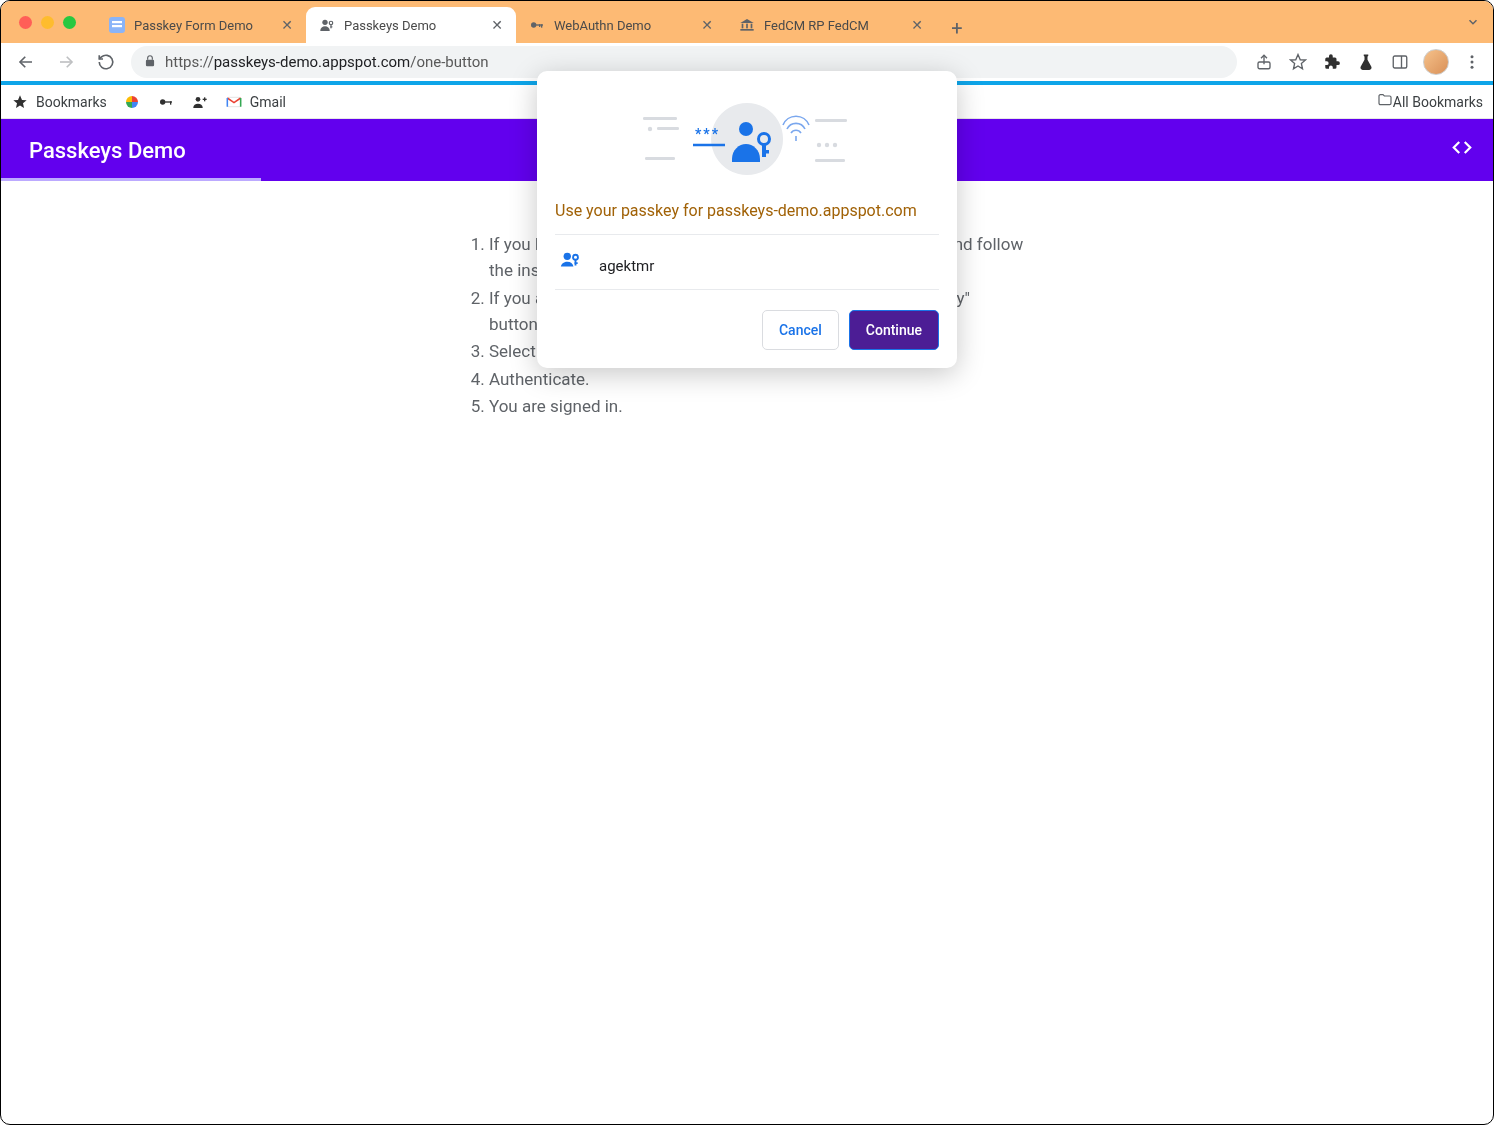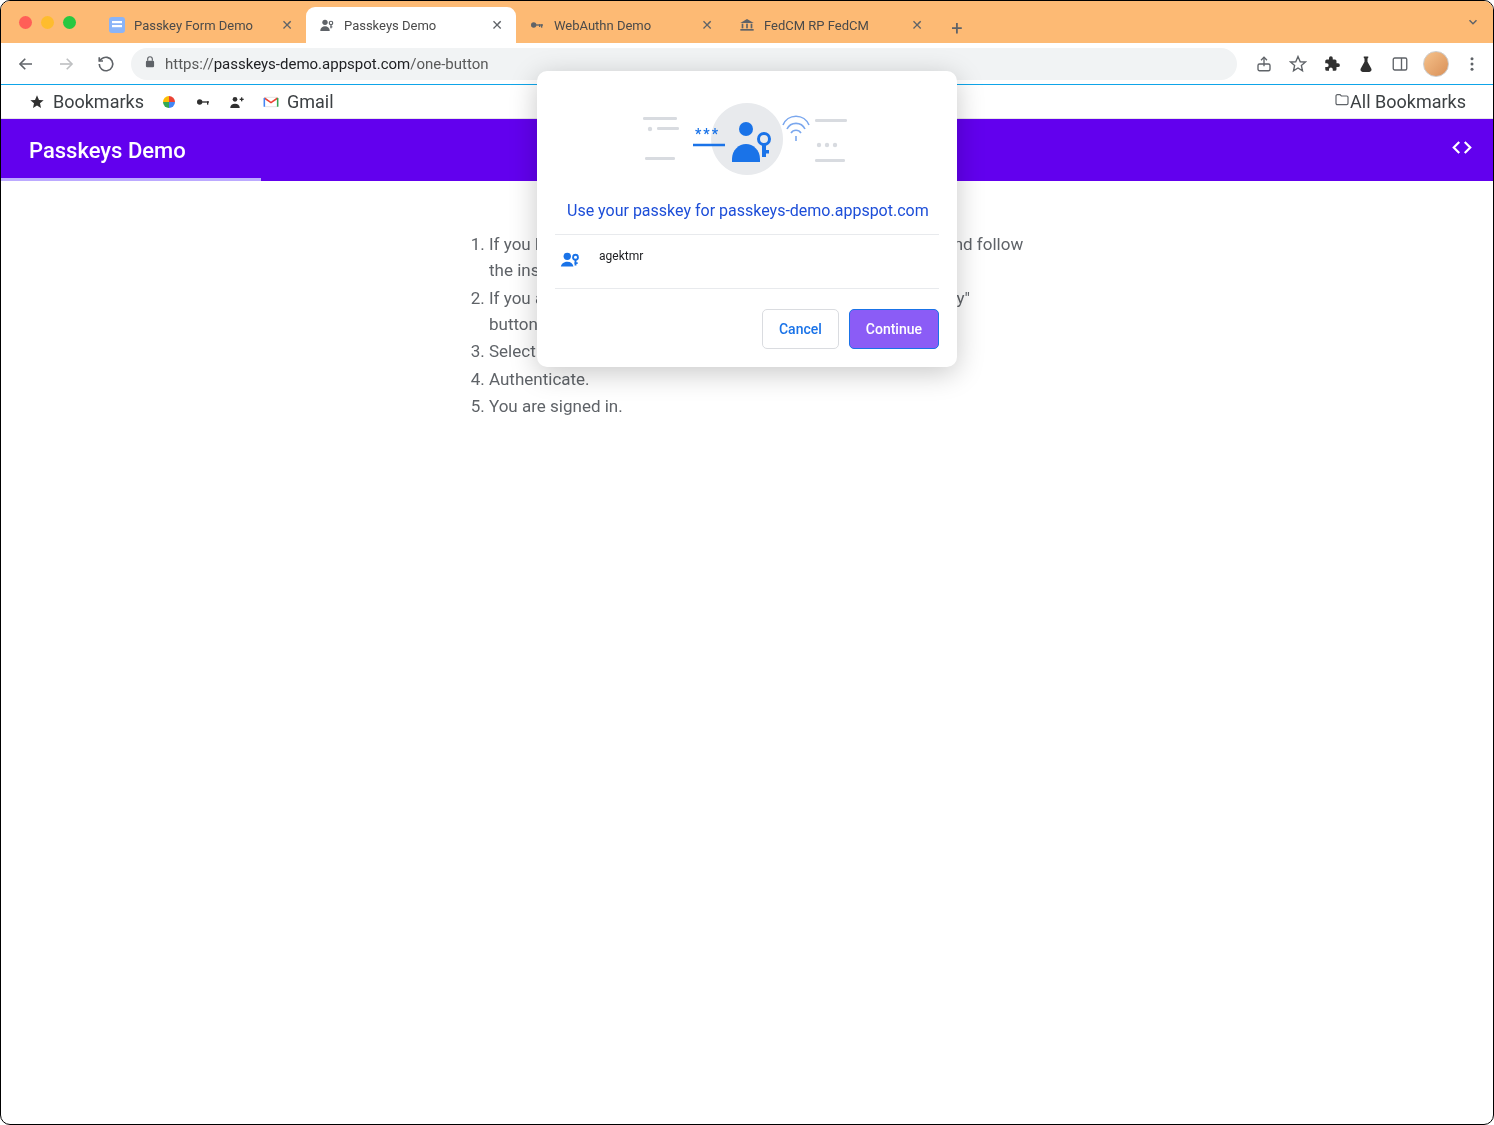--- a/index.html
+++ b/index.html
@@ -27,32 +27,32 @@
     border-radius:9px 9px 0 0; position:relative;
   }
   .tab.active { background:#fff; }
   .tab .tab-title { flex:1; white-space:nowrap; overflow:hidden; text-overflow:ellipsis; }
   .tab .tab-close { width:14px; height:14px; display:flex; align-items:center; justify-content:center; color:#5f6368; font-size:14px; }
   .tab .favicon { width:18px; height:18px; display:flex; align-items:center; justify-content:center; font-size:13px; }
   .new-tab { width:30px; height:30px; display:flex; align-items:center; justify-content:center; color:#5f6368; font-size:20px; cursor:pointer; margin-left:6px; }
   .tab-strip .spacer { flex:1; }
   .tabdrop { width:24px;height:24px;display:flex;align-items:center;justify-content:center;color:#5f6368;cursor:pointer;}
 
-  .toolbar { display:flex; align-items:center; height:42px; background:#fff; padding:0 10px; gap:10px; border-bottom:1px solid #0ea5e9;}
+  .toolbar { display:flex; align-items:center; height:42px; background:#fff; padding:0 10px; gap:10px; border-bottom:4px solid #0ea5e9;}
   .tbtn { width:30px;height:30px;display:flex;align-items:center;justify-content:center;color:#5f6368;border-radius:50%;cursor:pointer;}
   .tbtn.disabled{opacity:.4;cursor:default}
   .omnibox { flex:1; height:32px; background:#f1f3f4; border-radius:16px; display:flex; align-items:center; padding:0 12px; gap:8px; color:#202124; font-size:15px;}
   .omnibox .lock{color:#5f6368;font-size:13px}
   .omnibox .url { flex:1; white-space:nowrap; overflow:hidden; color:#595959;}
   .omnibox .url b{color:#202124;font-weight:400}
   .right-icons{display:flex;align-items:center;gap:12px;padding-left:6px}
   .right-icons .ic{width:22px;height:22px;display:flex;align-items:center;justify-content:center;color:#5f6368;cursor:pointer;font-size:17px}
   .avatar{width:26px;height:26px;border-radius:50%;background:linear-gradient(135deg,#f6c28b,#d99058);border:1px solid #ccc}
 
-  .bookbar{display:flex;align-items:center;height:34px;background:#fff;padding:0 27px;gap:16px;border-bottom:1px solid #e6e6e6;font-size:18px;color:#3c4043}
+  .bookbar{display:flex;align-items:center;height:34px;background:#fff;padding:0 10px;gap:16px;border-bottom:1px solid #e6e6e6;font-size:14px;color:#3c4043}
   .bm{display:flex;align-items:center;gap:7px;cursor:pointer}
   .bm .bicon{width:18px;height:18px;display:flex;align-items:center;justify-content:center}
   .bookbar .bspacer{flex:1}
   .allbm{display:flex;align-items:center;cursor:pointer;color:#3c4043}
 
   
   .page-header {
     height:62px; background:#6200ee; color:#fff;
     display:flex; align-items:center; padding:0 28px; font-size:22px; font-weight:500;
     position:relative;
@@ -68,28 +68,28 @@
 
   
   .dialog {
     position:absolute; left:536px; top:70px; width:420px;
     background:#fff; border-radius:10px;
     box-shadow:0 6px 28px rgba(0,0,0,.22);
     padding:22px 18px 18px 18px;
     z-index:50;
   }
   .dialog-illus{display:flex;justify-content:center;margin:4px 0 18px 0}
-  .dialog-title{font-size:16px;color:#1d4ed8;margin:6px 0 14px 12px}
-  .acct-row{display:flex;align-items:flex-start;gap:18px;border-top:1px solid #e8eaed;border-bottom:1px solid #e8eaed;padding:14px 4px;font-size:12px;color:#202124}
+  .dialog-title{font-size:16px;color:#a16207;margin:6px 0 14px 0}
+  .acct-row{display:flex;align-items:flex-end;gap:18px;border-top:1px solid #e8eaed;border-bottom:1px solid #e8eaed;padding:14px 4px;font-size:15px;color:#202124}
   .pk-ic{color:#1a73e8}
   .dialog-actions{display:flex;align-items:center;gap:10px;margin-top:20px}
   .btn{height:40px;border-radius:5px;font-size:14px;font-weight:500;display:flex;align-items:center;justify-content:center;padding:0 16px;cursor:pointer;user-select:none}
   .btn-outline{border:1px solid #dadce0;color:#1a73e8;background:#fff}
   .btn-plain{color:#1a73e8;background:#fff;border:1px solid #dadce0}
-  .btn-primary{background:#8b5cf6;color:#fff;border:1px solid #1a73e8}
+  .btn-primary{background:#4c1d95;color:#fff;border:1px solid #1a73e8}
   .dialog-actions .gap{flex:1}
 
   
   .svgico{display:block}
 </style>
 </head>
 <body>
 
 <div class="browser-top">
   <div class="tab-strip">

